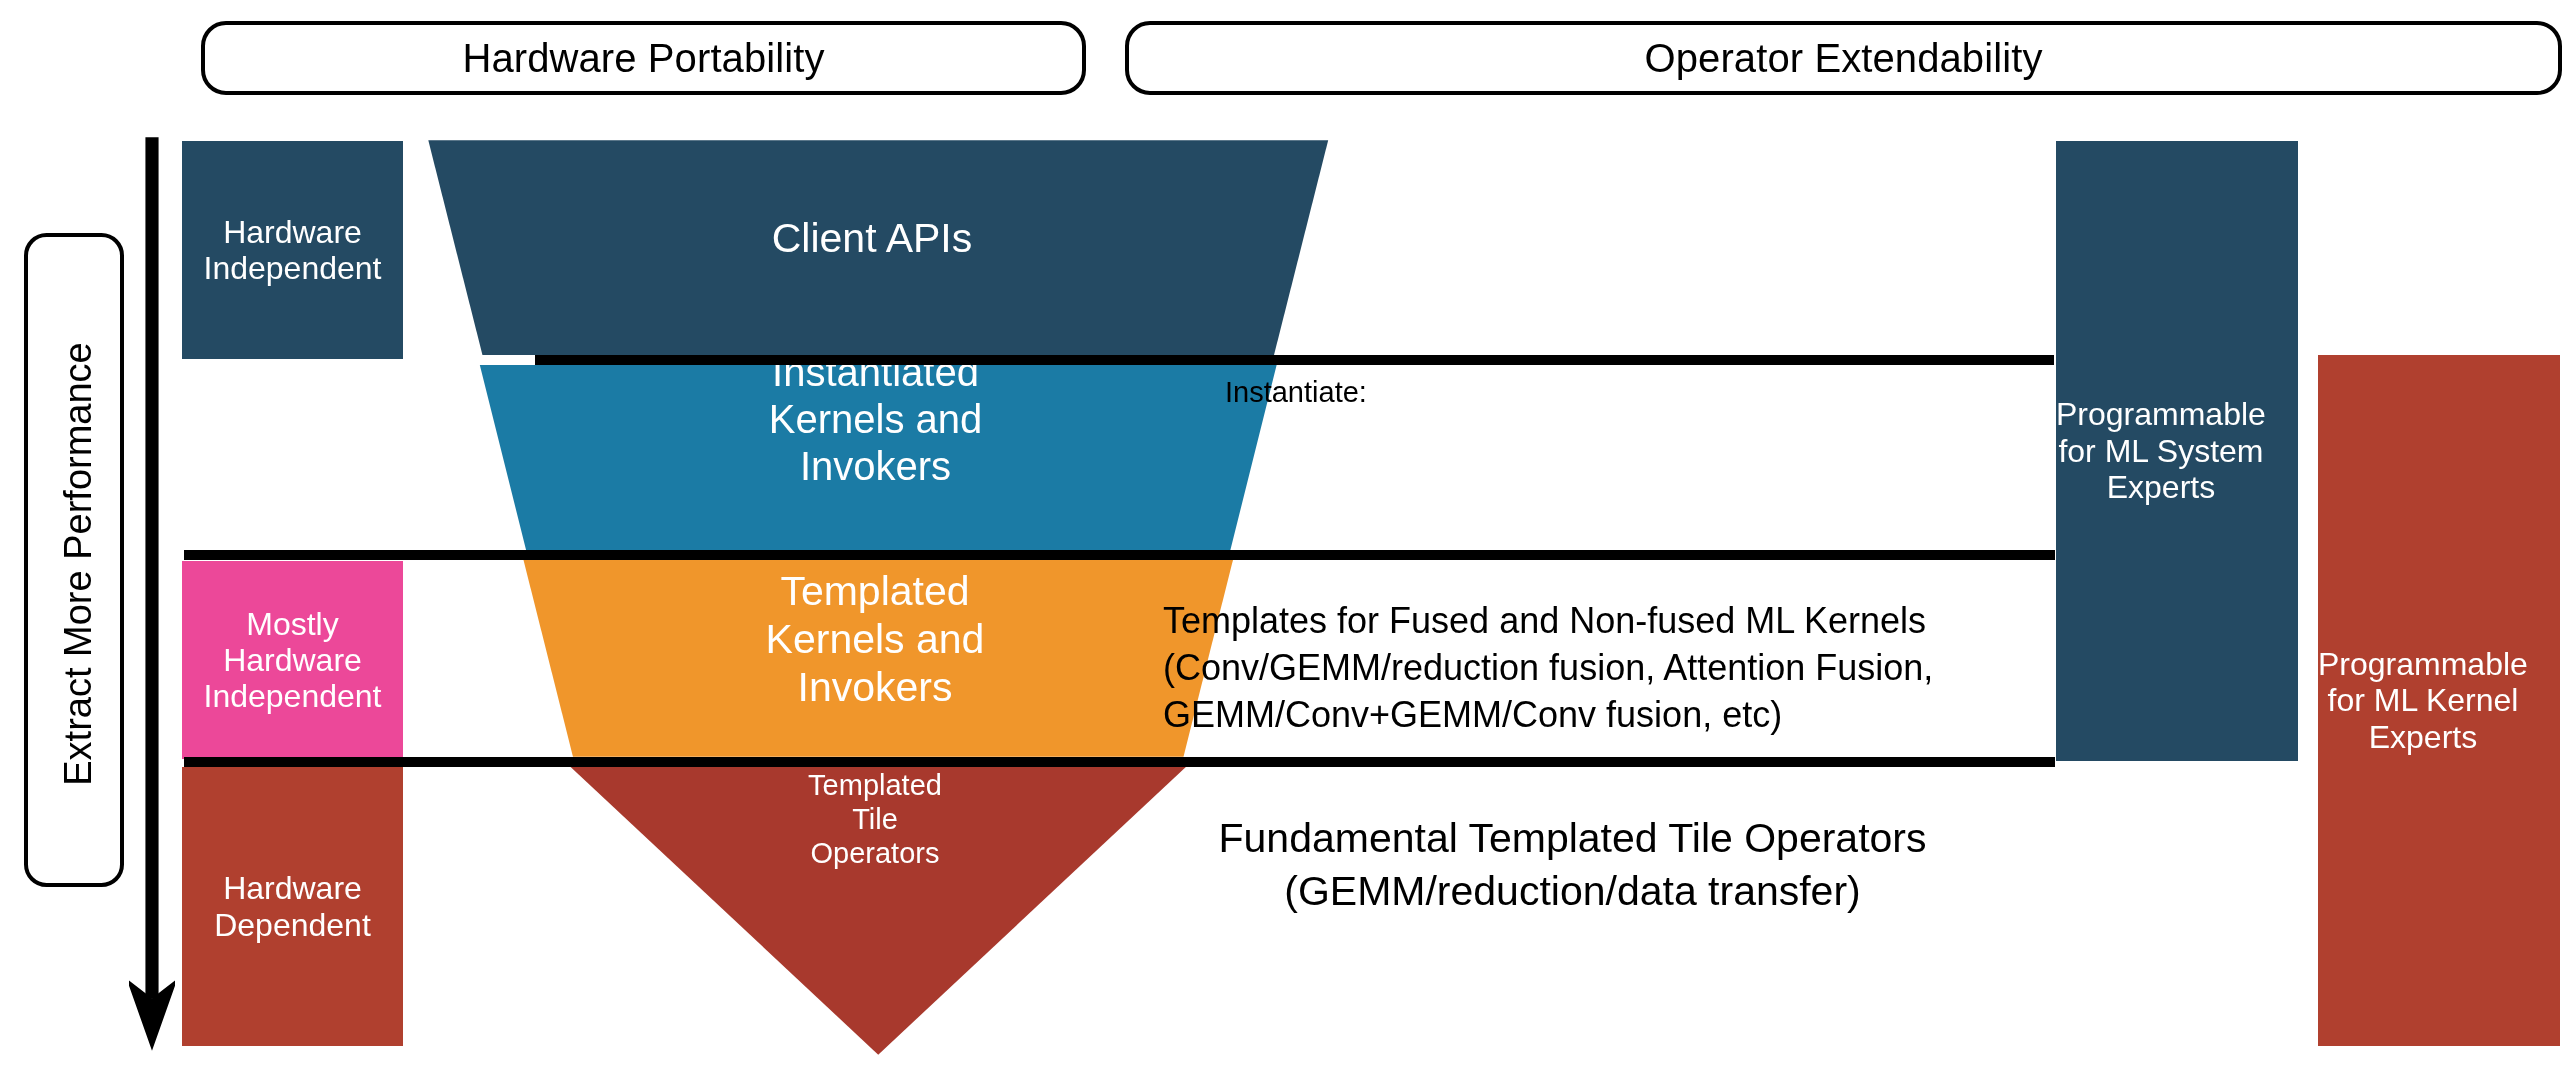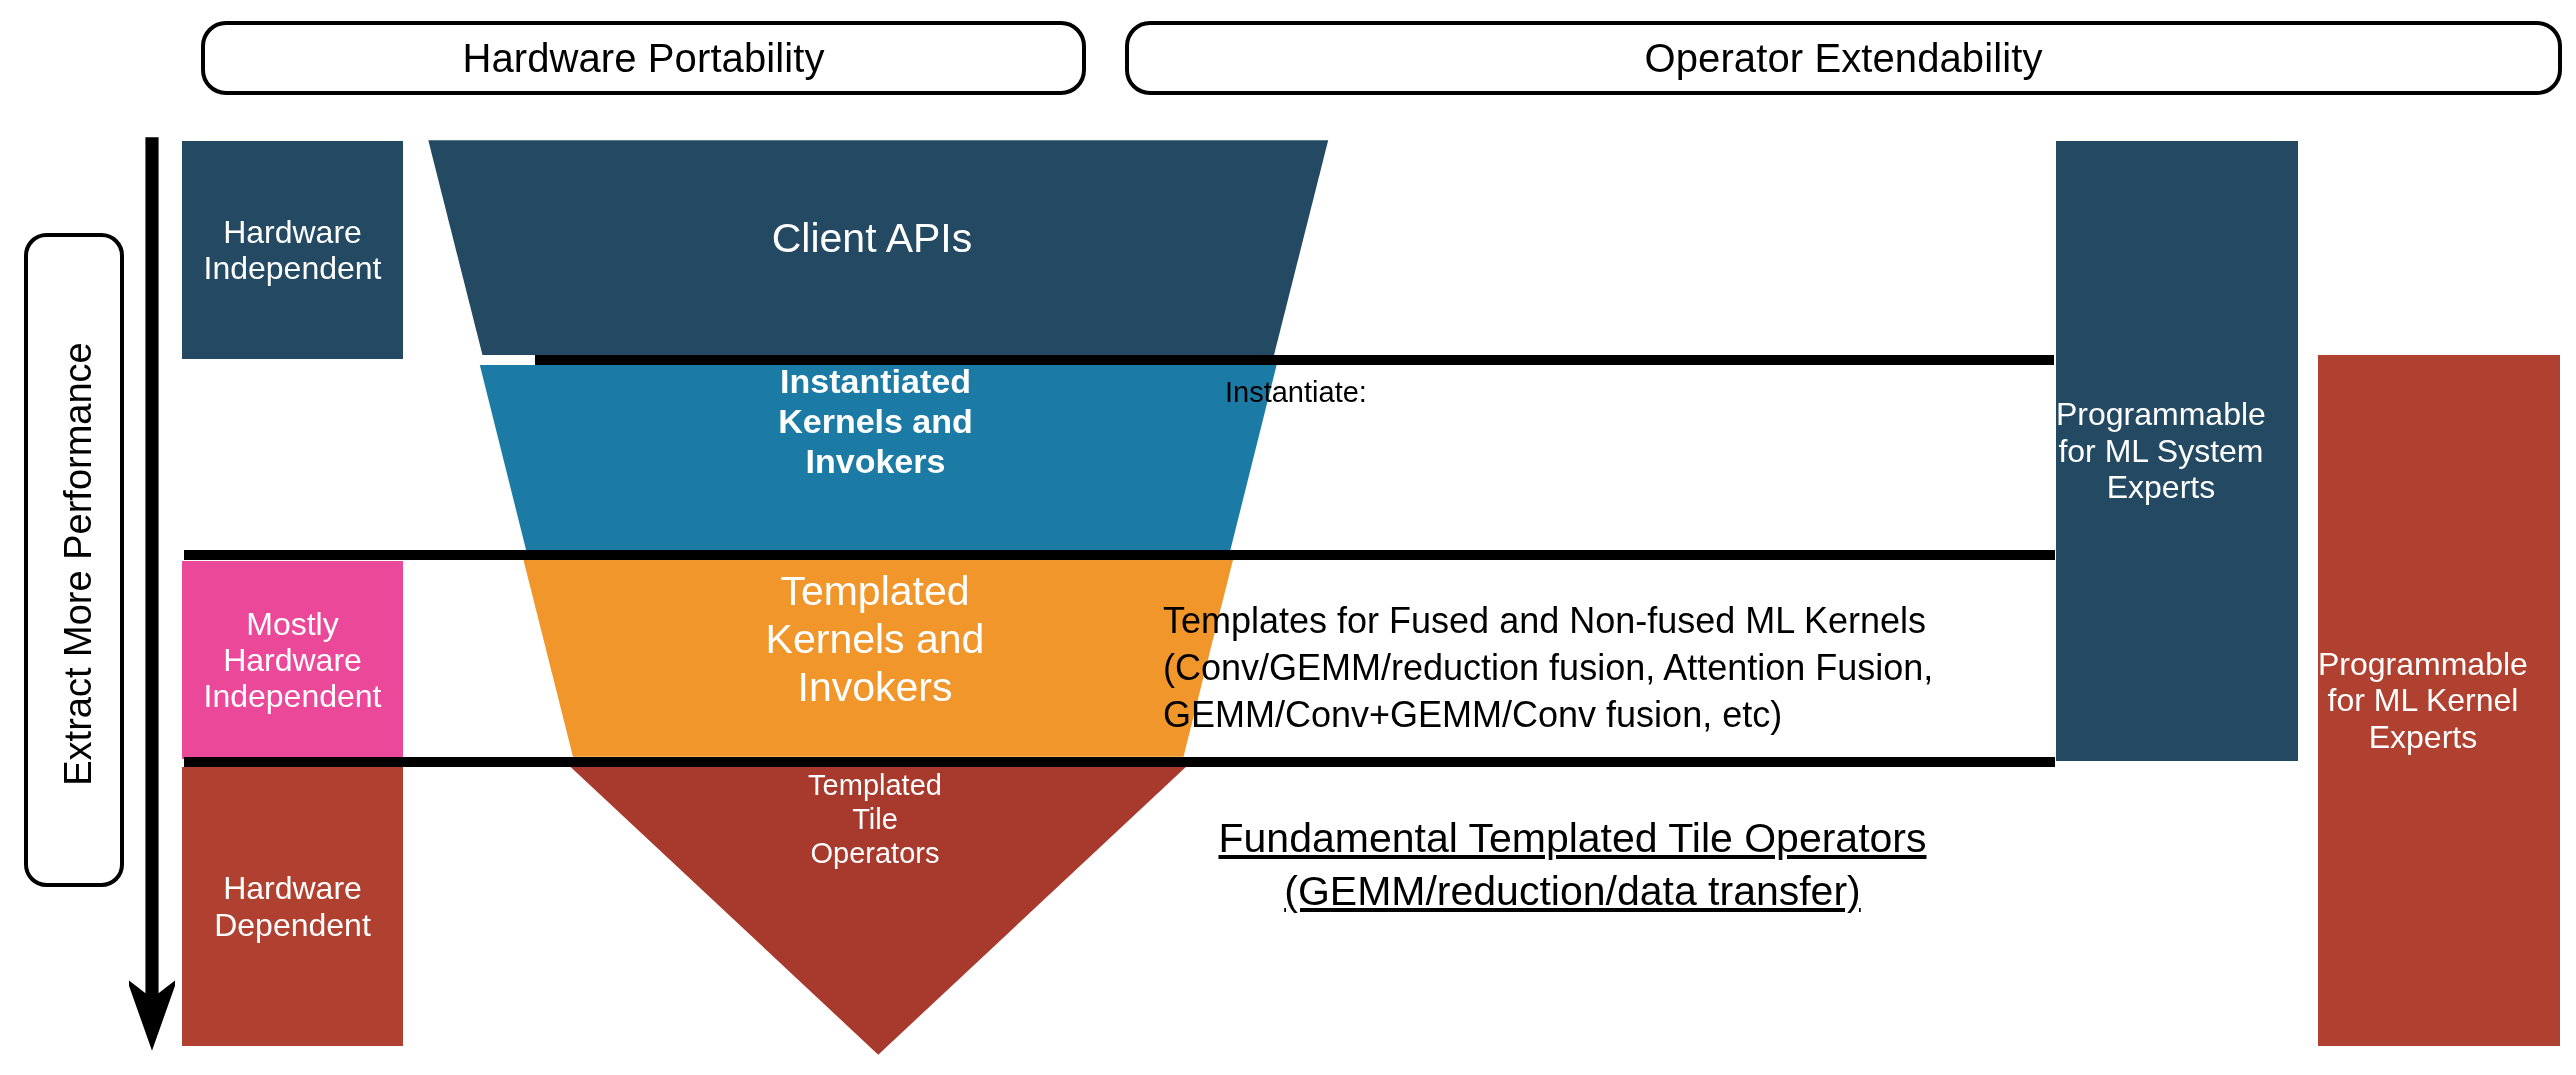--- a/index.html
+++ b/index.html
@@ -53,39 +53,39 @@
   #lbar-mhi{top:561px;height:198px;background:#ec4899;}
   #lbar-hd{top:767px;height:279px;background:#b0402f;}
 
   
   #funnel{position:absolute;left:423px;top:135px;width:925px;height:925px;}
   .ftext{
     position:absolute;text-align:center;color:#ffffff;
     line-height:1.17;white-space:pre-line;pointer-events:none;
   }
   #ft-client{left:423px;top:215px;width:898px;font-size:41px;}
-  #ft-inst{left:522px;top:362px;width:707px;font-size:34px;font-weight:bold;}
+  #ft-inst{left:522px;top:349px;width:707px;font-size:40px;}
   #ft-tmpl{left:601px;top:568px;width:548px;font-size:41px;}
   #ft-tile{left:700px;top:769px;width:350px;font-size:29px;}
 
   
   .rule{position:absolute;background:#000000;height:10px;}
   #rule-1{left:535px;top:355px;width:1519px;}
   #rule-2{left:184px;top:550px;width:1871px;}
   #rule-3{left:184px;top:757px;width:1871px;}
 
   
   .rtext{position:absolute;color:#000000;}
   #txt-api-list{left:1321px;top:197px;font-size:34px;line-height:1.52;}
   #txt-api-list ul{margin:0;padding-left:41px;list-style:disc;}
   #txt-inst-head{left:1225px;top:376px;font-size:29px;}
   #txt-inst-list{left:1255px;top:431px;font-size:29px;line-height:1.43;}
   #txt-inst-list ul{margin:0;padding-left:36px;list-style:disc;}
   #txt-templates{left:1163px;top:598px;width:872px;font-size:36px;line-height:1.30;white-space:pre-line;}
-  #txt-fundamental{left:1110px;top:812px;width:925px;font-size:41px;line-height:1.30;text-align:center;white-space:pre-line;text-decoration:underline;}
+  #txt-fundamental{left:1110px;top:812px;width:925px;font-size:41px;line-height:1.30;text-align:center;white-space:pre-line;}
 
   
   .rbar{
     position:absolute;display:flex;align-items:center;justify-content:flex-start;
     text-align:center;color:#ffffff;line-height:1.14;box-sizing:border-box;
   }
   #rbar-sys{left:2056px;top:141px;width:242px;height:620px;background:#244a63;font-size:32px;}
   #rbar-krn{left:2318px;top:355px;width:242px;height:691px;background:#b0402f;font-size:32px;}
 </style>
 </head>

